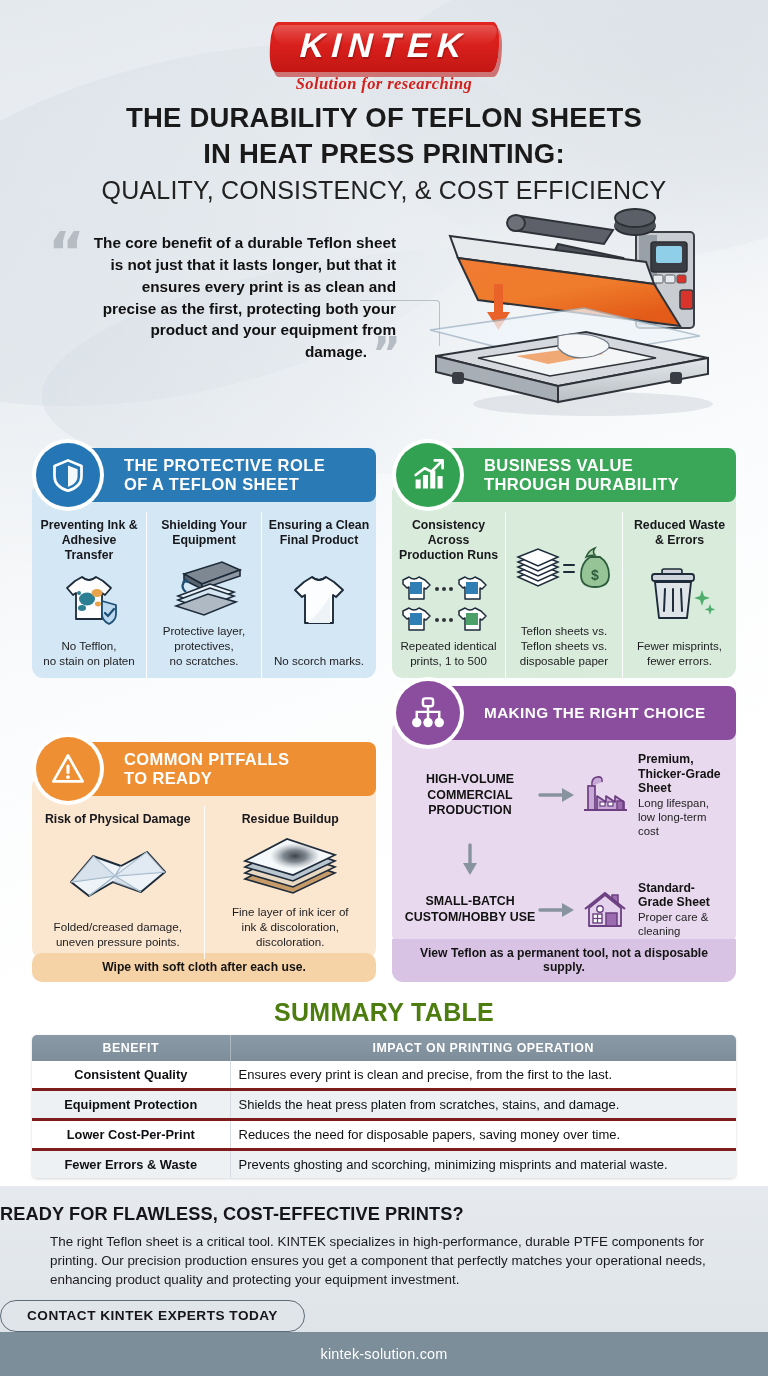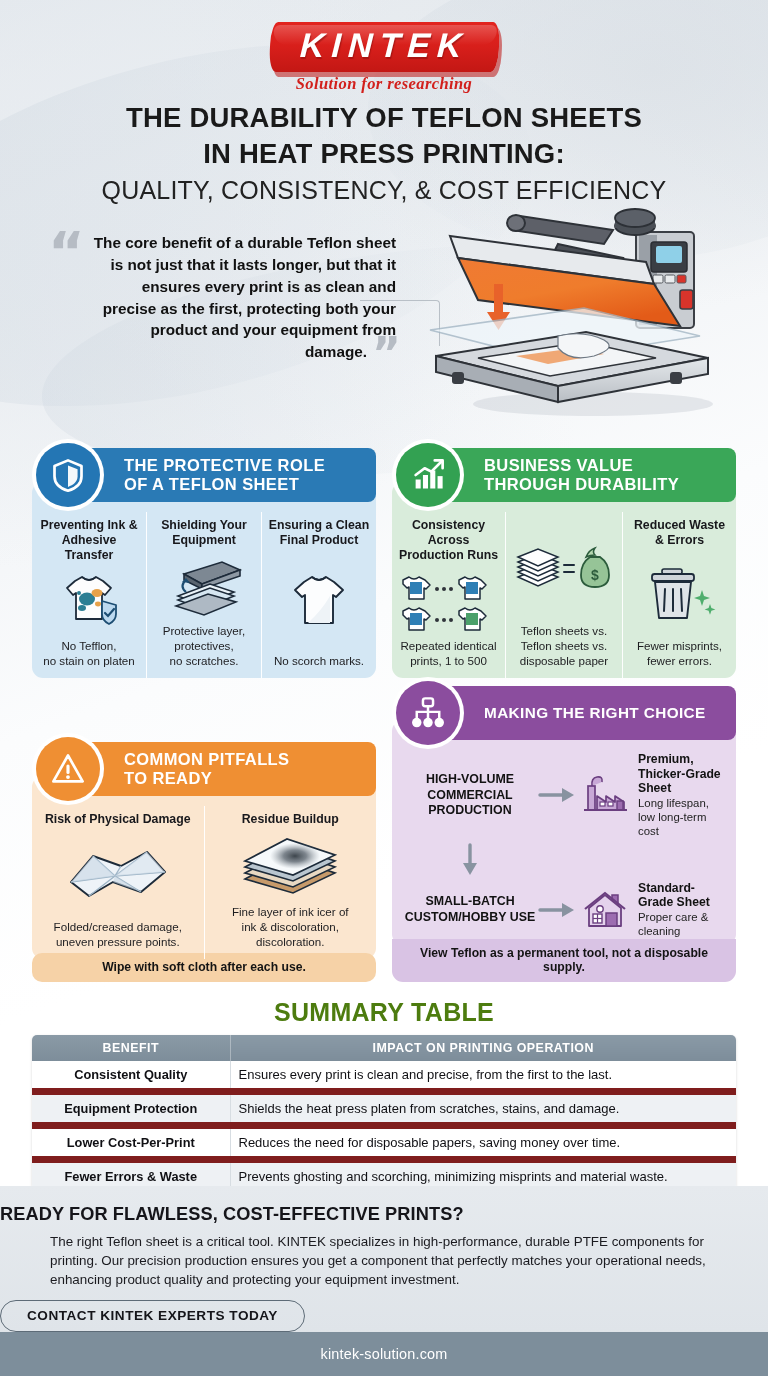--- a/index.html
+++ b/index.html
@@ -166,21 +166,21 @@
   .summary { position:absolute; left:32px; top:998px; width:704px; }
   .sum-title { text-align:center; font-size:25px; font-weight:bold; color:#4d7c0f; letter-spacing:.3px;}
   table { width:100%; border-collapse:collapse; margin-top:8px;
           box-shadow:0 1px 3px rgba(0,0,0,.16); border-radius:5px; overflow:hidden;}
   thead th {
     background:linear-gradient(180deg,#8a9aa6,#7d8d9a);
     color:#fff; font-size:12.4px; font-weight:bold; letter-spacing:.5px;
     padding:6px 6px; text-align:center;
   }
   thead th:first-child{ width:198px; border-right:1px solid #ffffff55;}
-  tbody td { padding:6px 8px; font-size:13px; color:#101014; border-bottom:7px solid #7f1d1d;}
+  tbody td { padding:6px 8px; font-size:13px; color:#101014; border-bottom:3px solid #7f1d1d;}
   tbody td.b { width:198px; text-align:center; font-weight:bold; font-size:12.8px; border-right:1px solid #d7dde2;}
   tbody tr:nth-child(odd) { background:#ffffff; }
   tbody tr:nth-child(even){ background:#eef1f4; }
   tbody tr:last-child td{ border-bottom:none; }
 
   
   .cta {
     position:absolute; left:0; right:0; top:1186px; height:146px;
     background:linear-gradient(180deg,#e6eaee 0%, #dfe4e9 100%);
     padding-top:18px;

